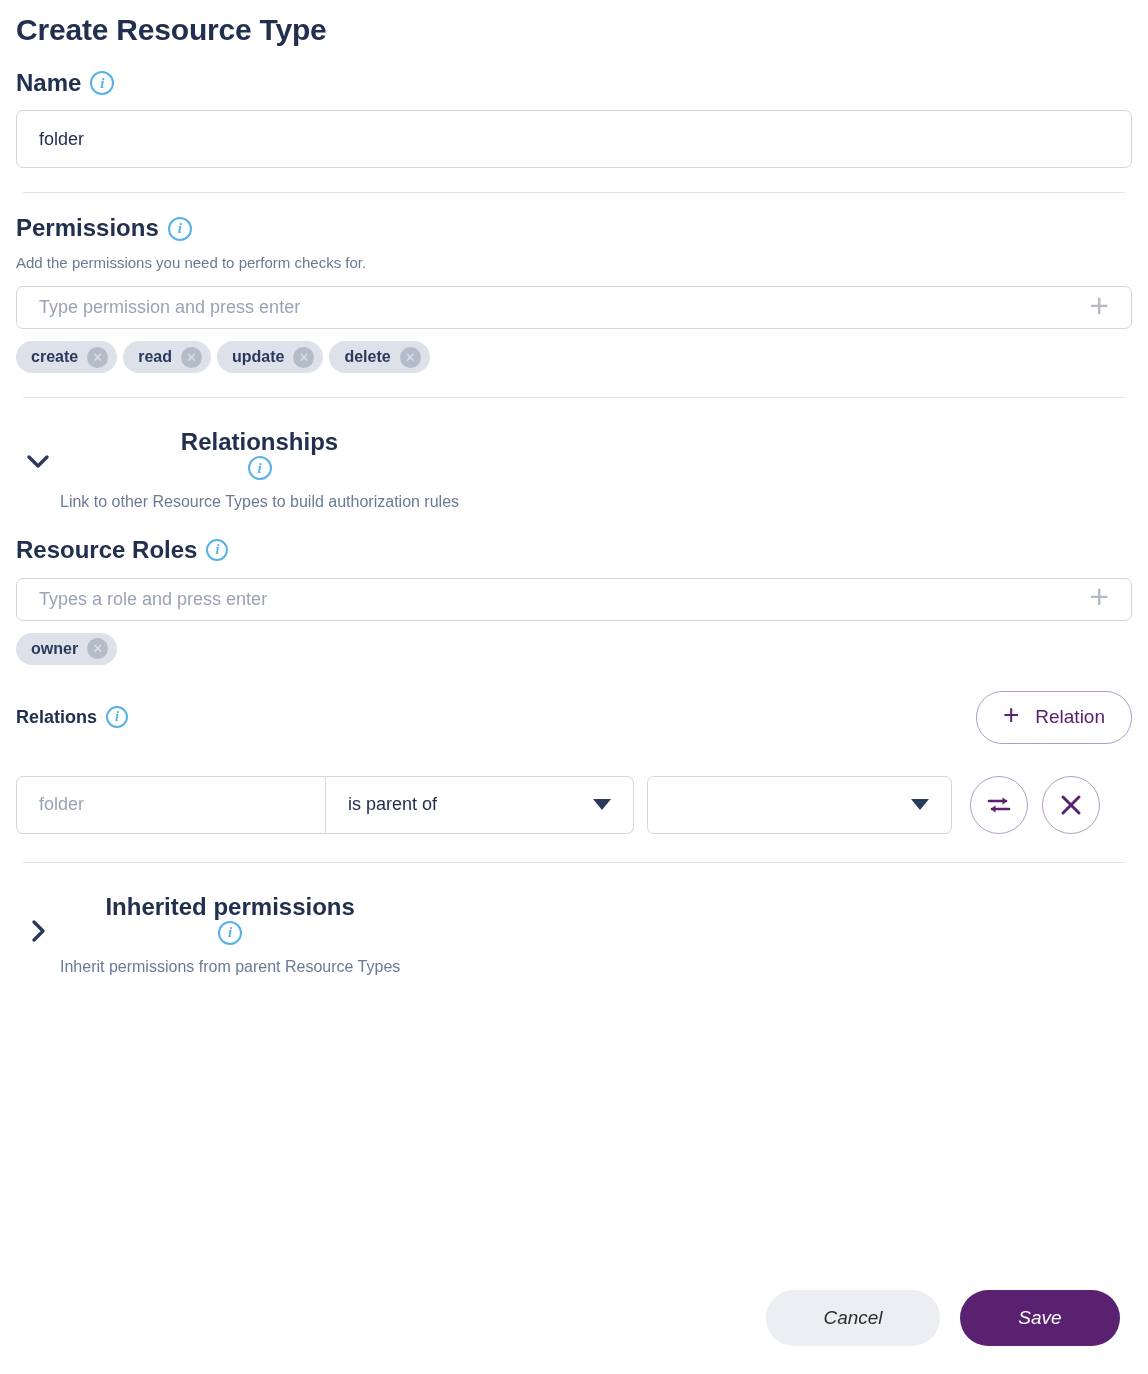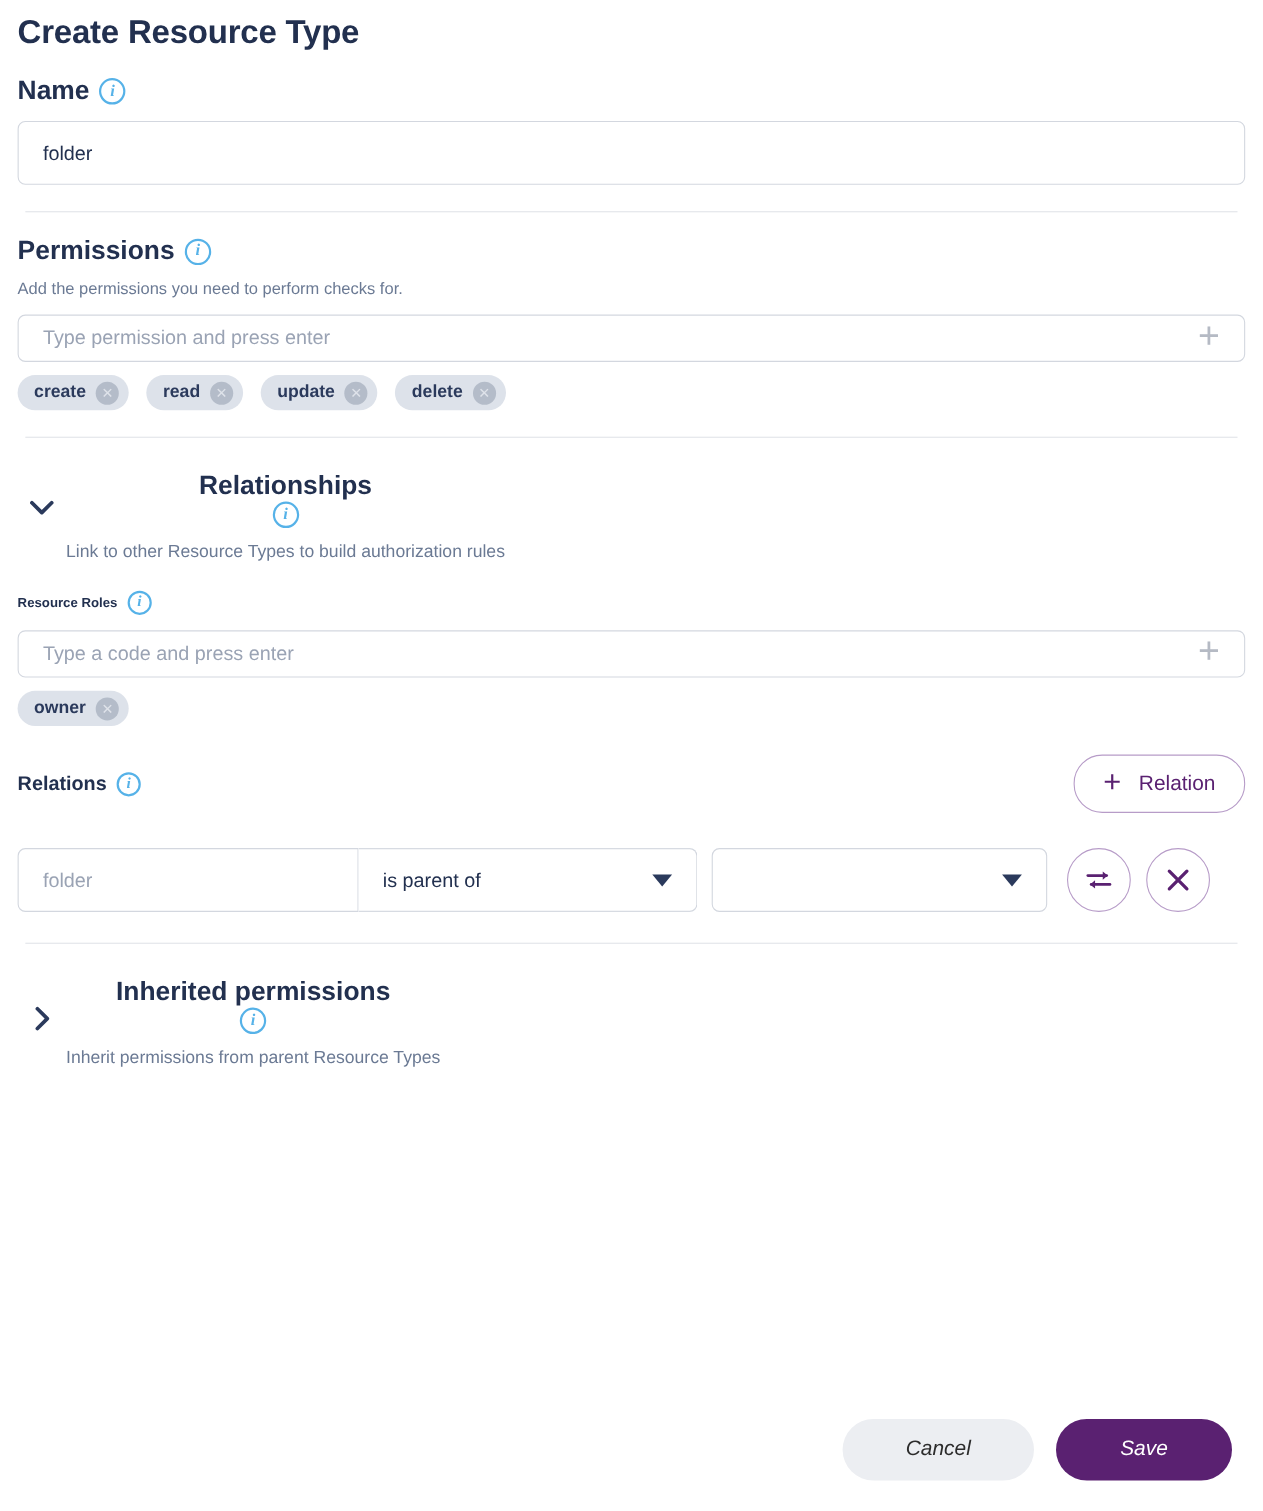--- a/index.html
+++ b/index.html
@@ -35,21 +35,21 @@
     gap: 9px;
     margin-top: 22px;
   }
   .field-heading .label-lg {
     font-size: 24px;
     font-weight: 600;
     color: #22304f;
     line-height: 1.1;
   }
   .field-heading .label-md {
-    font-size: 12px;
+    font-size: 24px;
     font-weight: 600;
     color: #22304f;
     line-height: 1.1;
   }
 
   .helper-text {
     font-size: 15px;
     color: #6b7a94;
     margin-top: 11px;
     line-height: 1.3;
@@ -113,21 +113,21 @@
     font-weight: 300;
     line-height: 1;
     position: relative;
     top: -3px;
   }
 
   
   .chip-row {
     display: flex;
     flex-wrap: wrap;
-    gap: 16px;
+    gap: 6px;
     margin-top: 12px;
   }
   .chip {
     background: #dde2ea;
     border-radius: 16px;
     height: 32px;
     display: inline-flex;
     align-items: center;
     gap: 9px;
     padding: 0 9px 0 15px;
@@ -379,21 +379,21 @@
     </div>
   </div>
 
   <div class="field-heading" style="margin-top:26px">
     <div class="label-md">Resource Roles</div>
     <span class="info-icon sm">
         <span>i</span>
       </span>
   </div>
   <div class="tag-input">
-    <span class="placeholder">Type a code and press enter</span>
+    <span class="placeholder">Types a role and press enter</span>
     <span class="plus-glyph">+</span>
   </div>
   <div class="chip-row">
     <span class="chip">
       <span>owner</span>
       <span class="chip-x">✕</span>
     </span>
   </div>
 
   <div class="relations-head">

